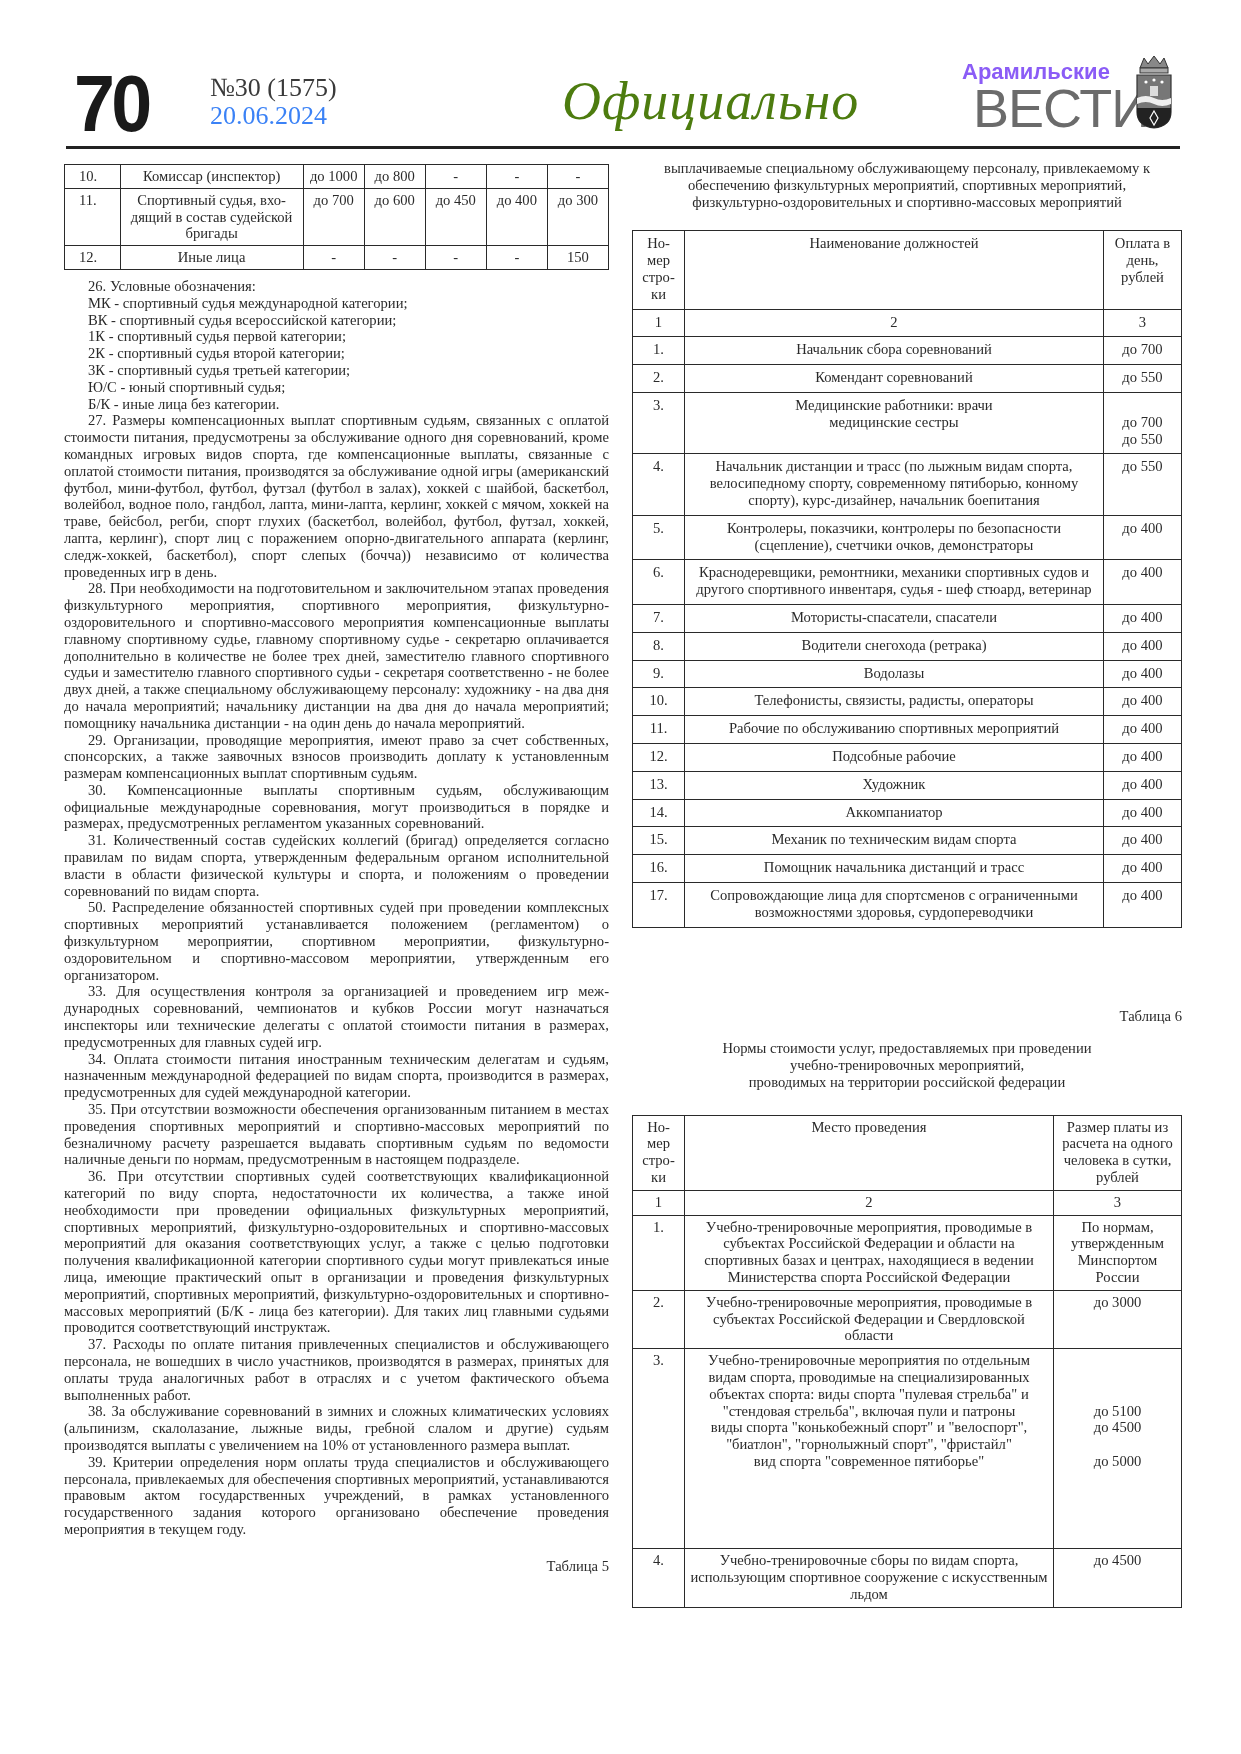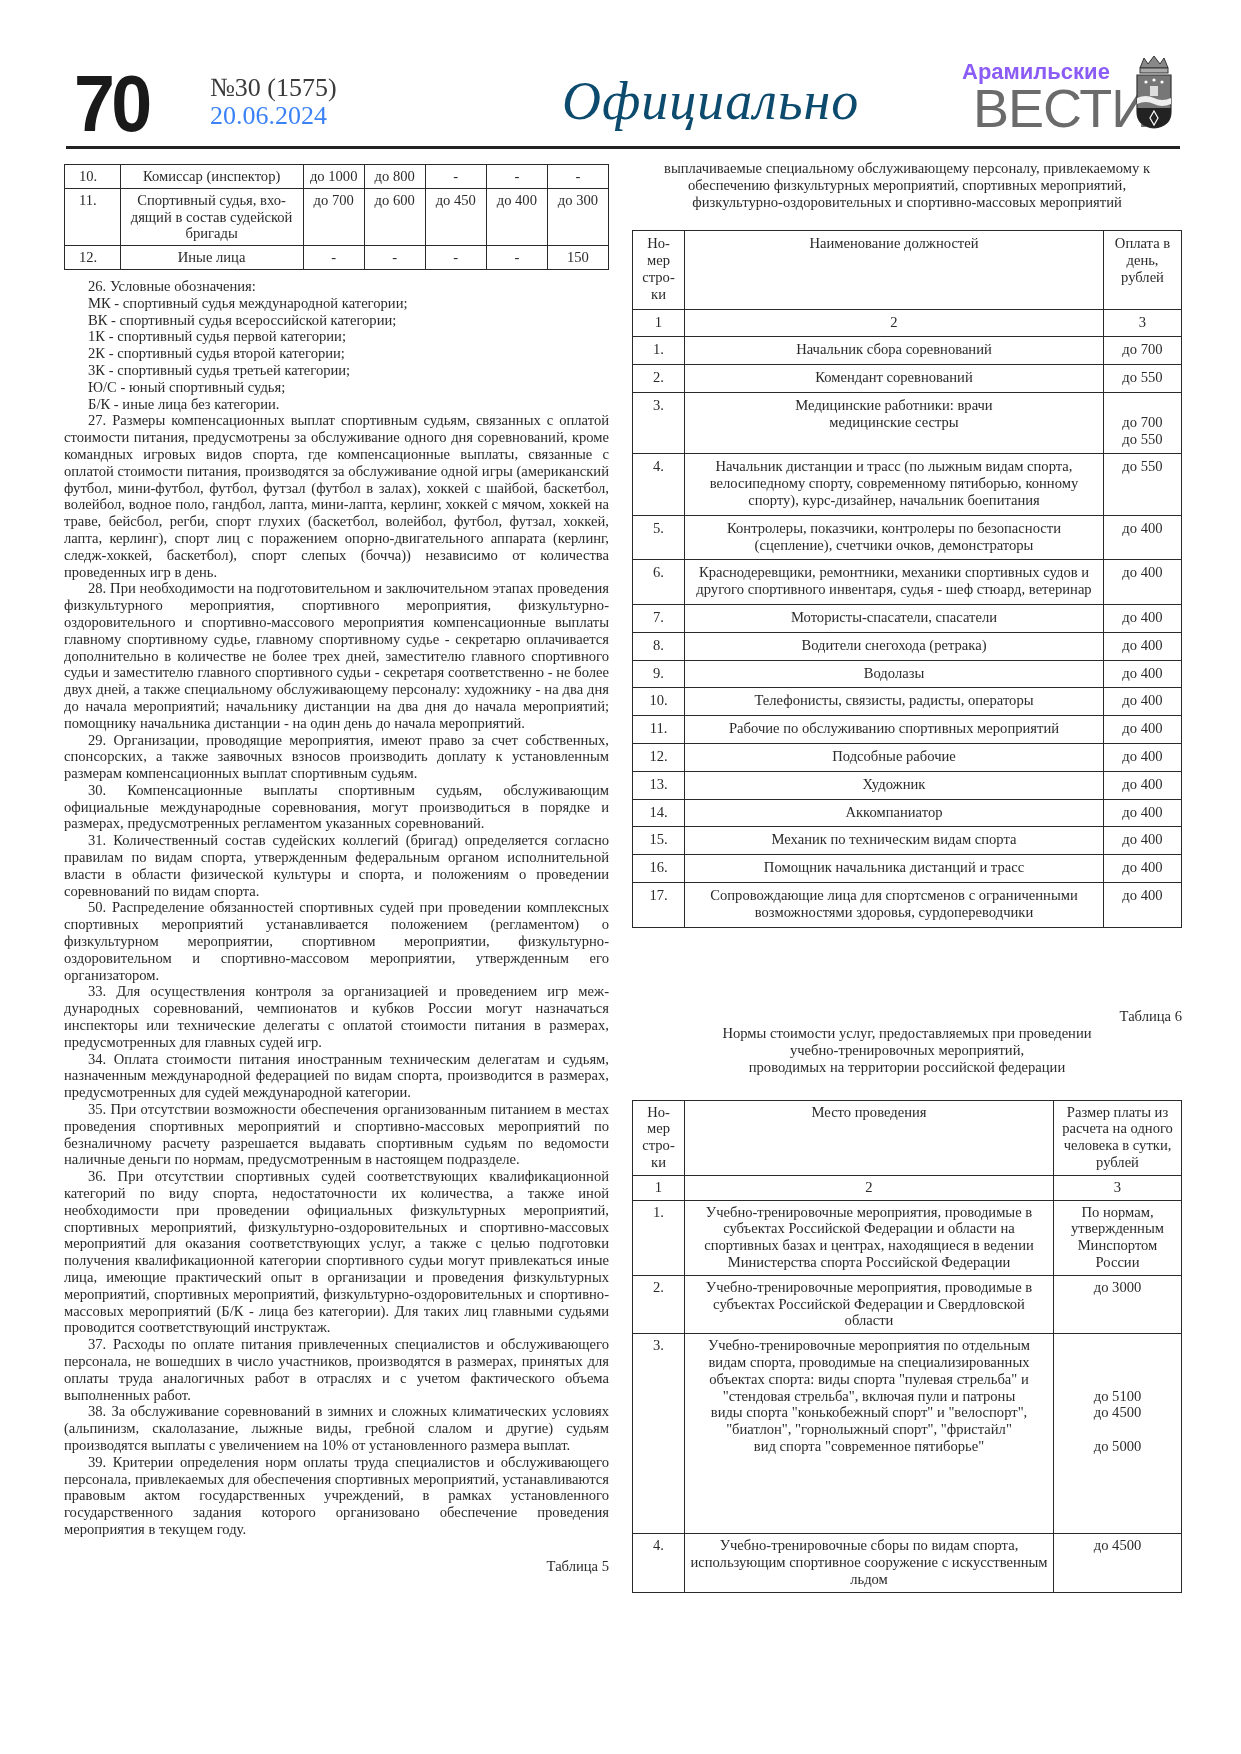--- a/index.html
+++ b/index.html
@@ -4,21 +4,21 @@
 <style>
   * { box-sizing: border-box; margin: 0; padding: 0; }
   html, body { width: 1241px; height: 1754px; background: #ffffff; }
   body { position: relative; font-family: "Liberation Serif", "DejaVu Serif", serif; color: #2a2a2a; overflow: hidden; }
 
   
   .header { position: absolute; left: 66px; top: 36px; width: 1114px; height: 112px; }
   .page-num { position: absolute; left: 8px; top: 28px; font-family: "Liberation Sans", "DejaVu Sans", sans-serif; font-weight: bold; font-size: 80px; line-height: 80px; color: #1a1a1a; letter-spacing: -4px; transform: scaleX(0.92); transform-origin: left; }
   .issue { position: absolute; left: 144px; top: 38px; font-family: "Liberation Serif", serif; font-size: 26px; line-height: 28px; color: #3a3a3a; }
   .issue .date { color: #3b82f6; }
-  .section-title { position: absolute; left: 496px; top: 34px; font-family: "Liberation Serif", serif; font-style: italic; font-size: 54px; color: #0c4a6e; letter-spacing: 1px; }
+  .section-title { position: absolute; left: 496px; top: 34px; font-family: "Liberation Serif", serif; font-style: italic; font-size: 54px; color: #4d7c0f; letter-spacing: 1px; }
   .brand { position: absolute; left: 890px; top: 24px; width: 220px; }
   .brand-top { font-family: "Liberation Sans", sans-serif; font-weight: bold; font-size: 22px; color: #8b5cf6; line-height: 24px; padding-left: 6px; }
   .brand-main { font-family: "Liberation Sans", sans-serif; font-weight: normal; font-size: 54px; color: #6b6b6b; line-height: 48px; letter-spacing: -1px; margin-left: 17px; }
   .emblem { position: absolute; left: 1068px; top: 18px; width: 40px; height: 76px; }
   .header-rule { position: absolute; left: 0; top: 110px; width: 1114px; height: 3px; background: #222; }
 
   
   .col { position: absolute; font-size: 14.6px; line-height: 16.8px; }
   .col-left { left: 64px; top: 164px; width: 545px; }
   .col-right { left: 632px; top: 160px; width: 550px; }
@@ -244,21 +244,21 @@
     </tr>
     <tr>
       <td>17.</td>
       <td>Сопровождающие лица для спортсменов с ограничен­ными возможностями здоровья, сурдопереводчики</td>
       <td>до 400</td>
     </tr>
   </tbody>
     </table>
 
   <div class="table-label" style="margin-top:80px">Таблица 6</div>
-  <div class="caption" style="margin-top:1px">
+  <div class="caption" style="margin-top:16px">
     <div>Нормы стоимости услуг, предоставляемых при проведении</div>
     <div>учебно-тренировочных мероприятий,</div>
     <div>проводимых на территории российской федерации</div>
   </div>
 
   <table class="t6">
     <tbody>
         <tr>
       <td class="c-num">Но-мер стро-ки</td>
       <td>Место проведения</td>

